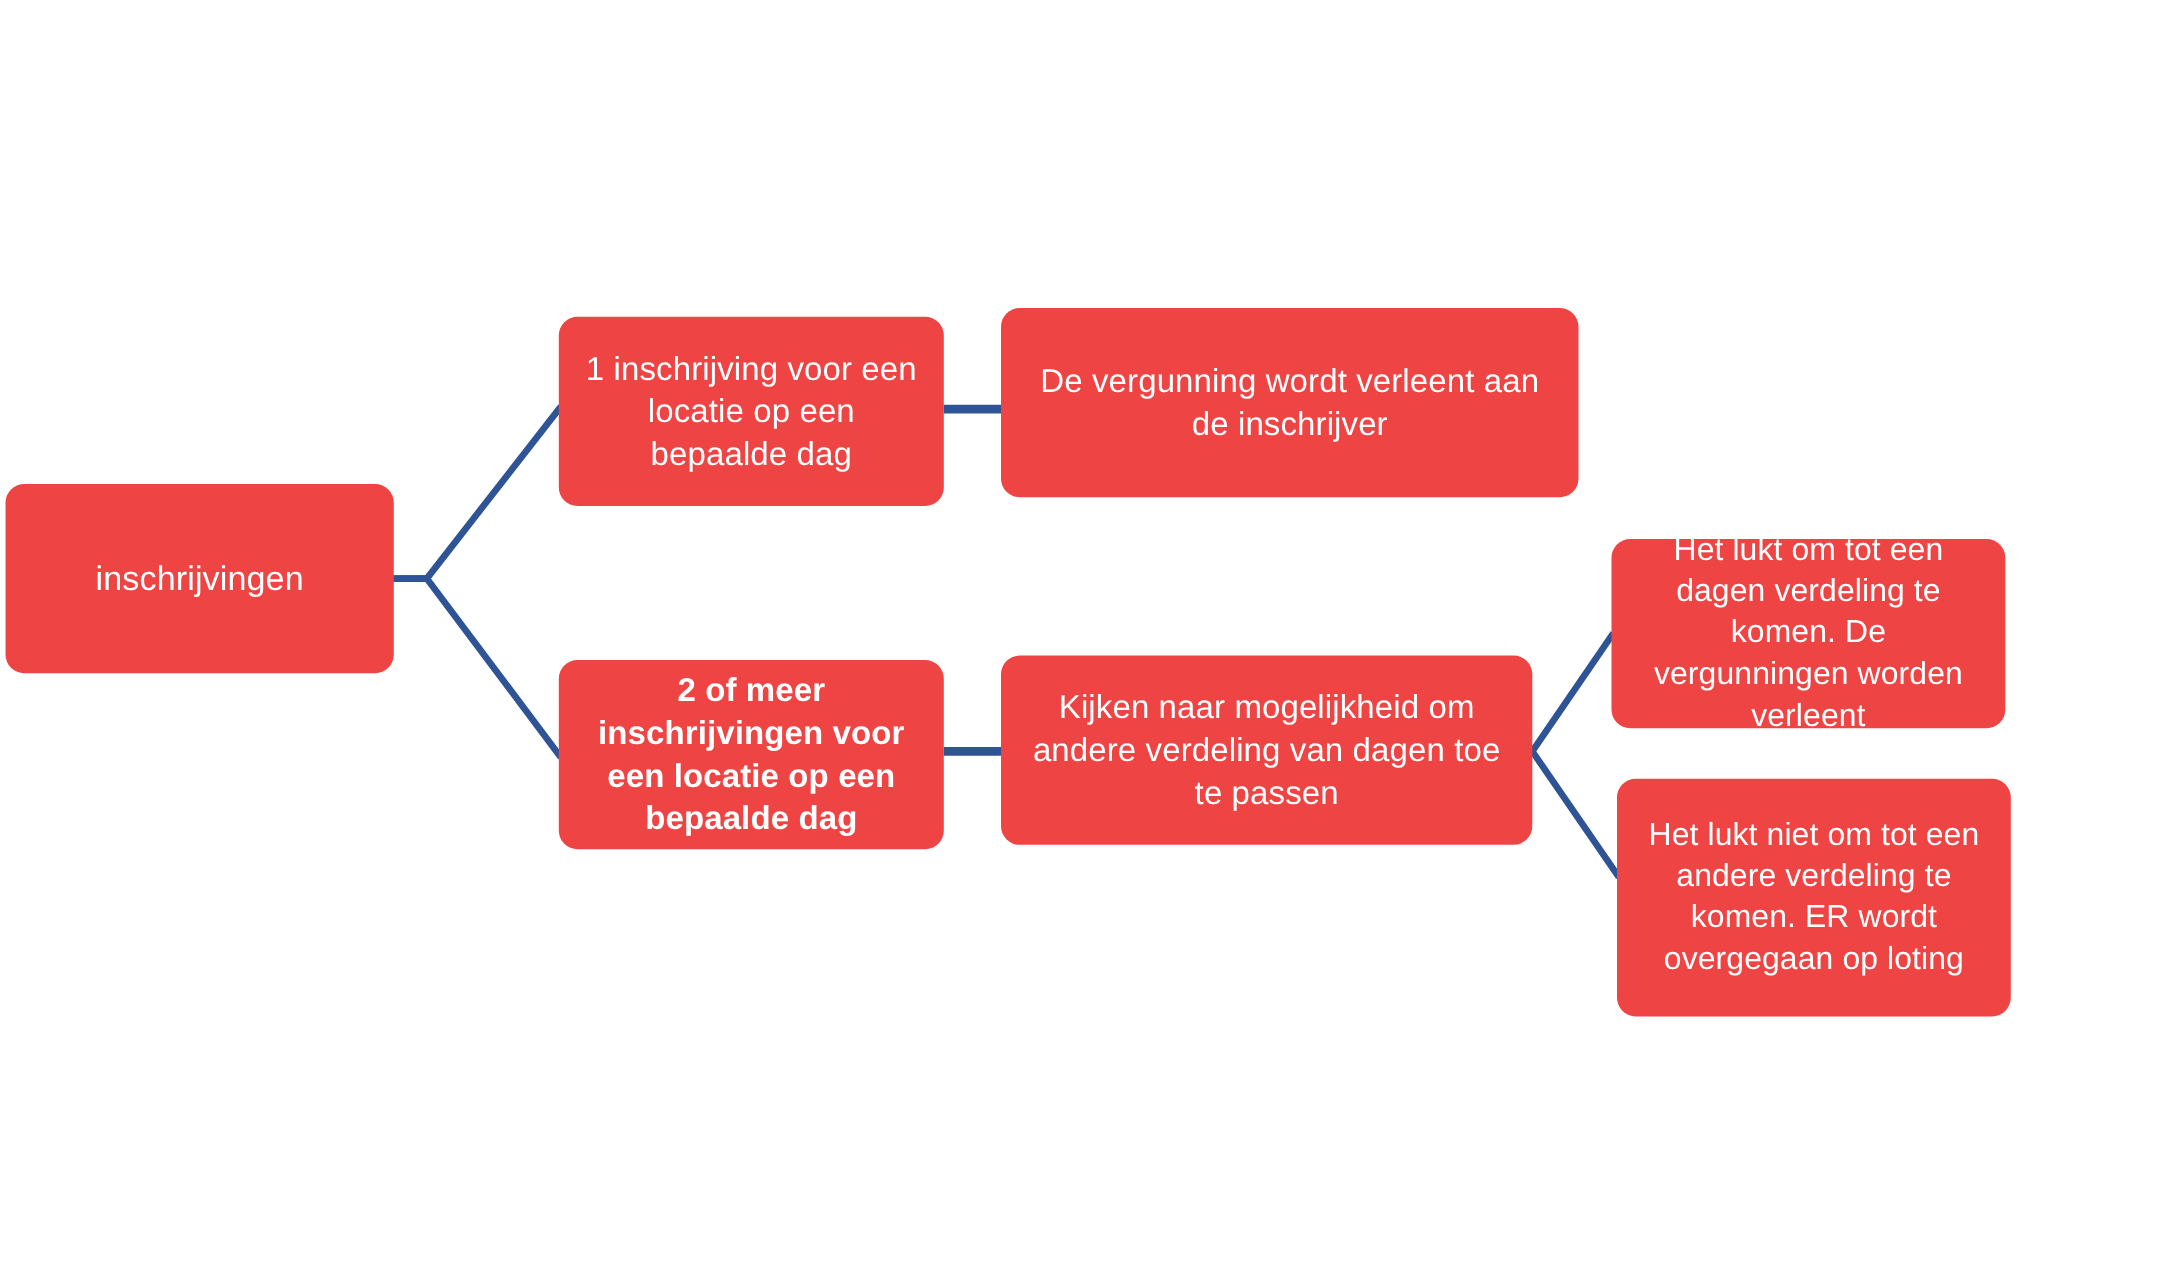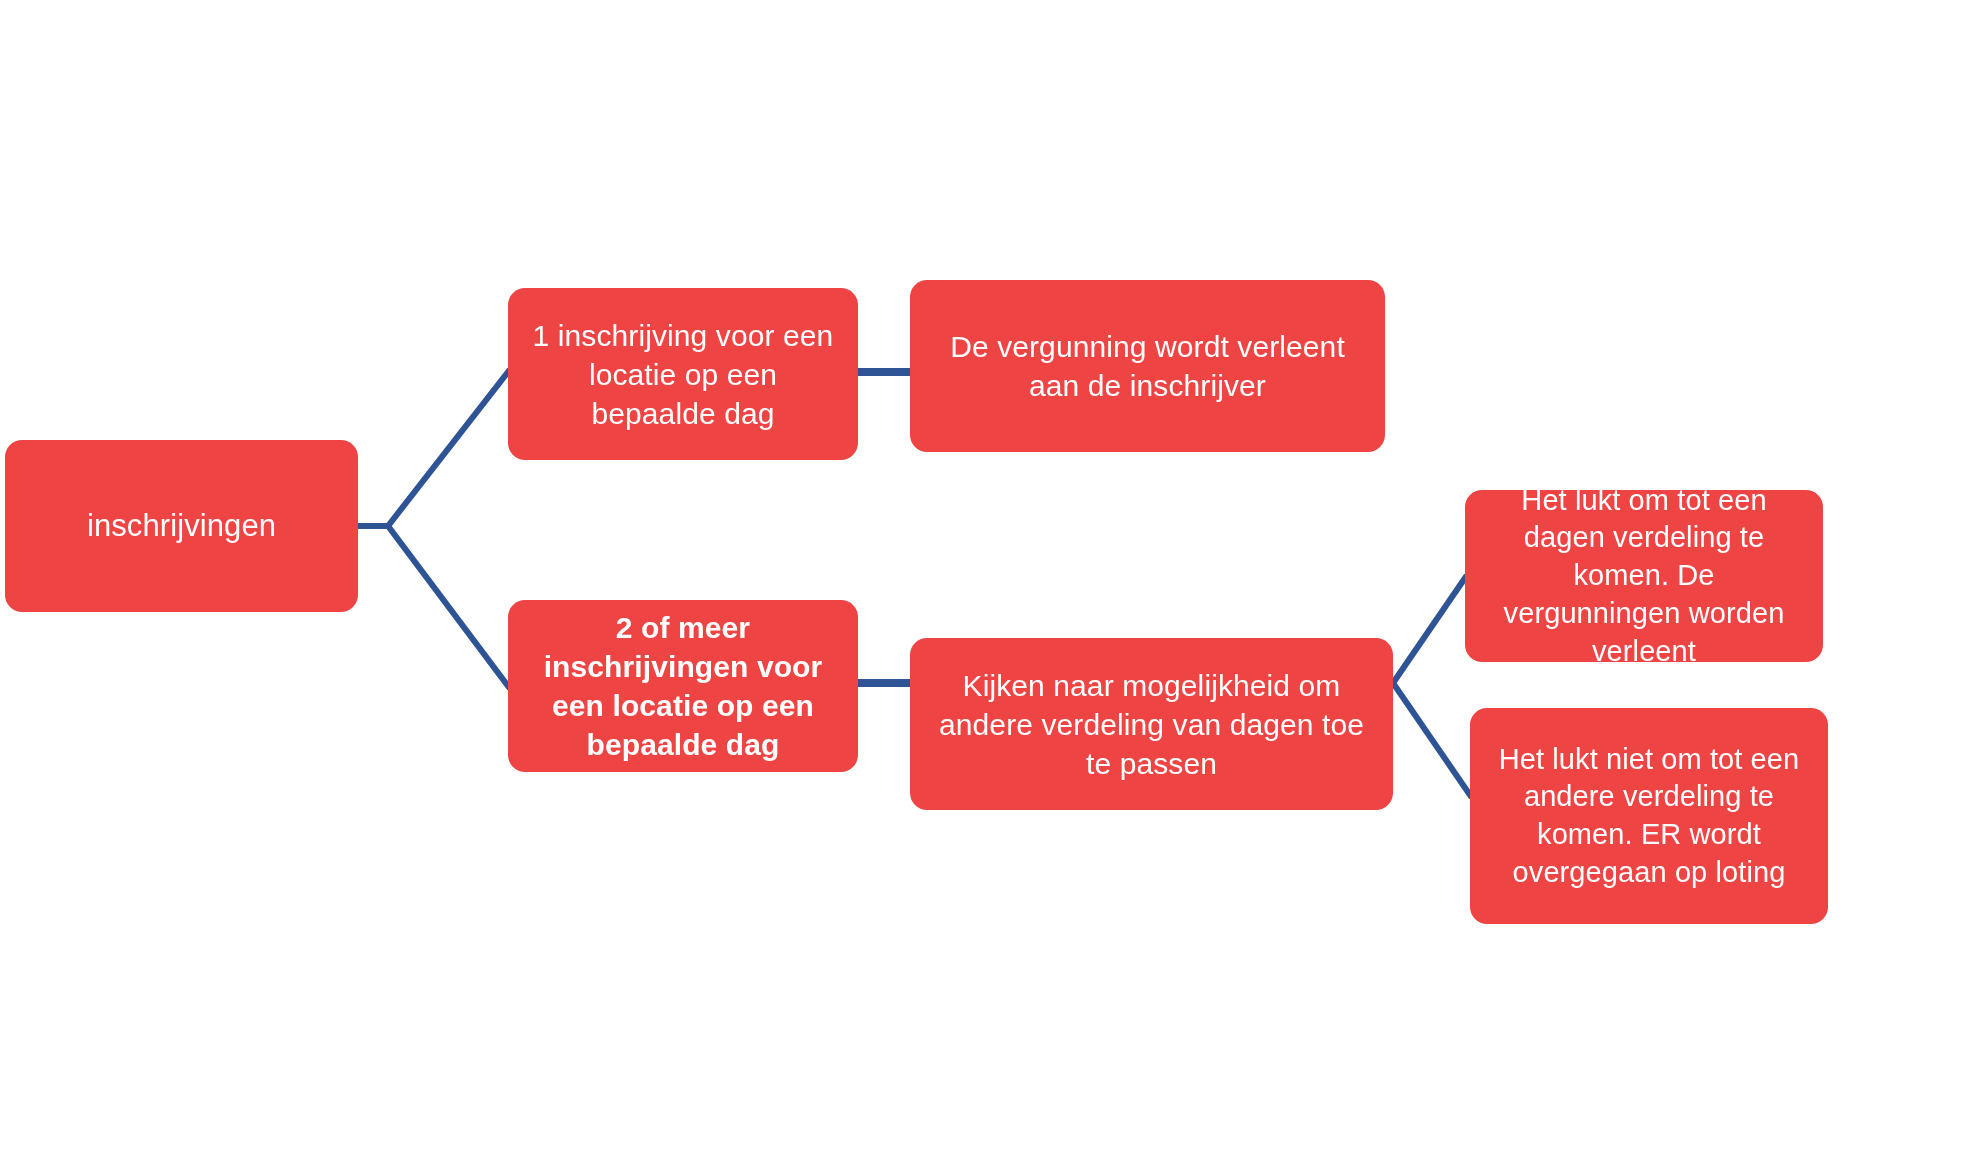--- a/index.html
+++ b/index.html
@@ -45,23 +45,23 @@
     white-space: pre-line;
   }
   .node-label {
     display: block;
     width: 100%;
     white-space: pre-line;
   }
   
   #node-root        { left: 5px;    top: 440px; width: 353px; height: 172px; font-size: 31px; }
   #node-single      { left: 508px;  top: 288px; width: 350px; height: 172px; }
-  #node-granted     { left: 910px;  top: 280px; width: 475px; height: 172px; }
+  #node-granted     { left: 910px;  top: 280px; width: 525px; height: 172px; }
   #node-multiple    { left: 508px;  top: 600px; width: 350px; height: 172px; font-weight: bold; }
-  #node-review      { left: 910px;  top: 596px; width: 483px; height: 172px; margin-top: 42px; }
+  #node-review      { left: 910px;  top: 596px; width: 483px; height: 172px; }
   #node-success     { left: 1465px; top: 490px; width: 358px; height: 172px; font-size: 29px; }
   #node-failure     { left: 1470px; top: 708px; width: 358px; height: 216px; font-size: 29px; }
 </style>
 </head>
 <body>
 
 <div id="canvas">
 
   <svg id="connector-layer" viewBox="0 0 1982 1155" width="1982" height="1155" xmlns="http://www.w3.org/2000/svg">
 

